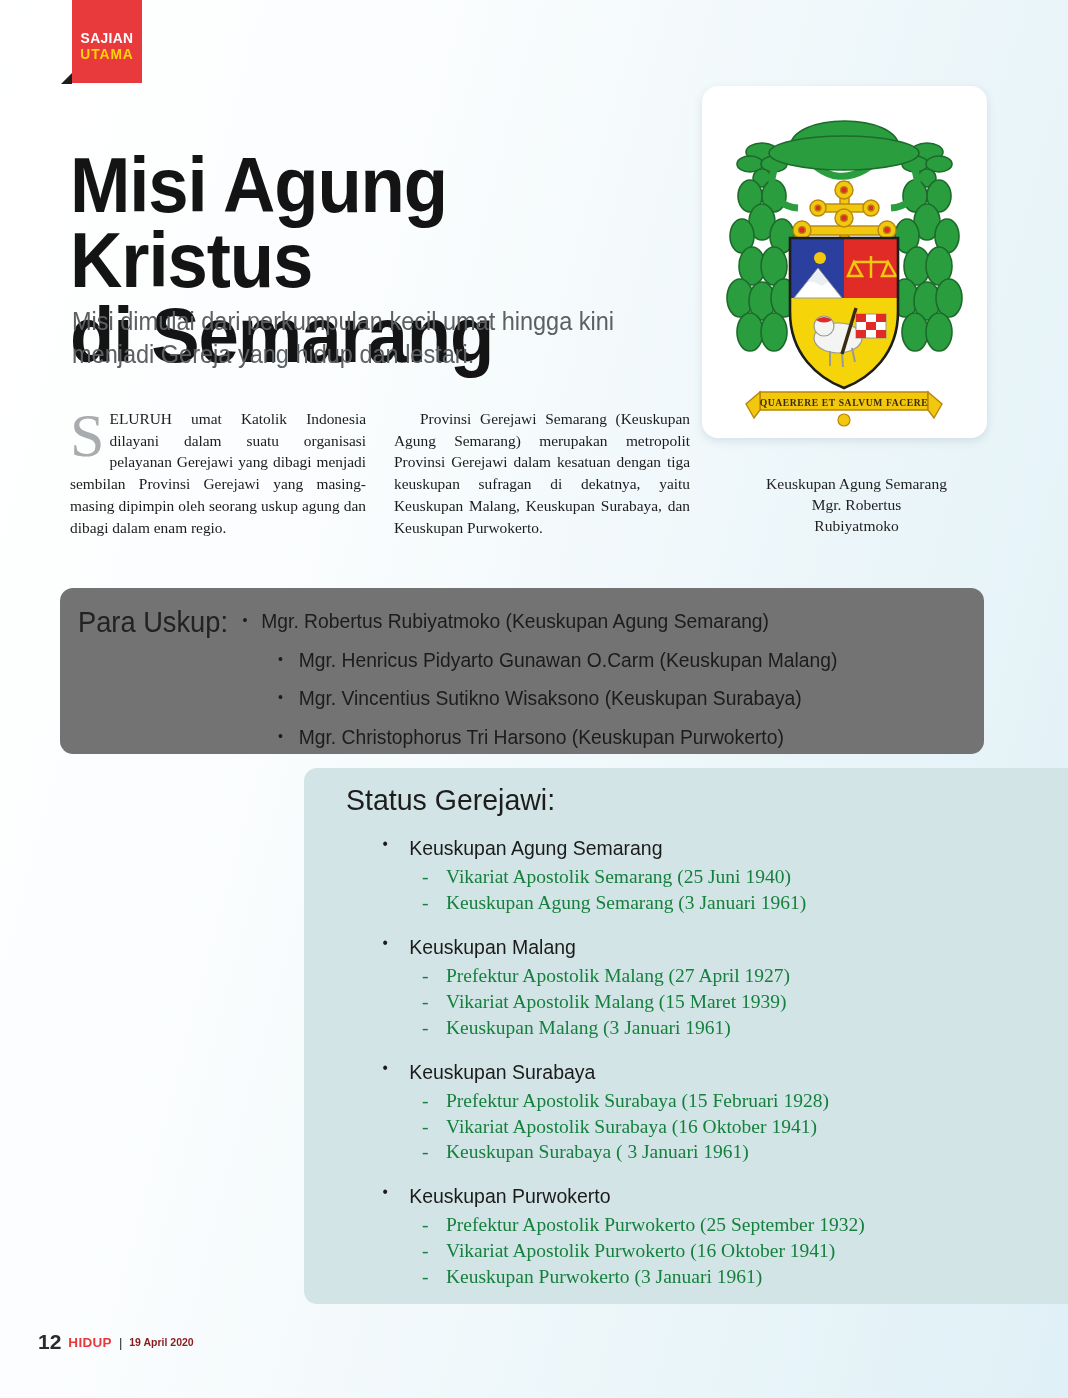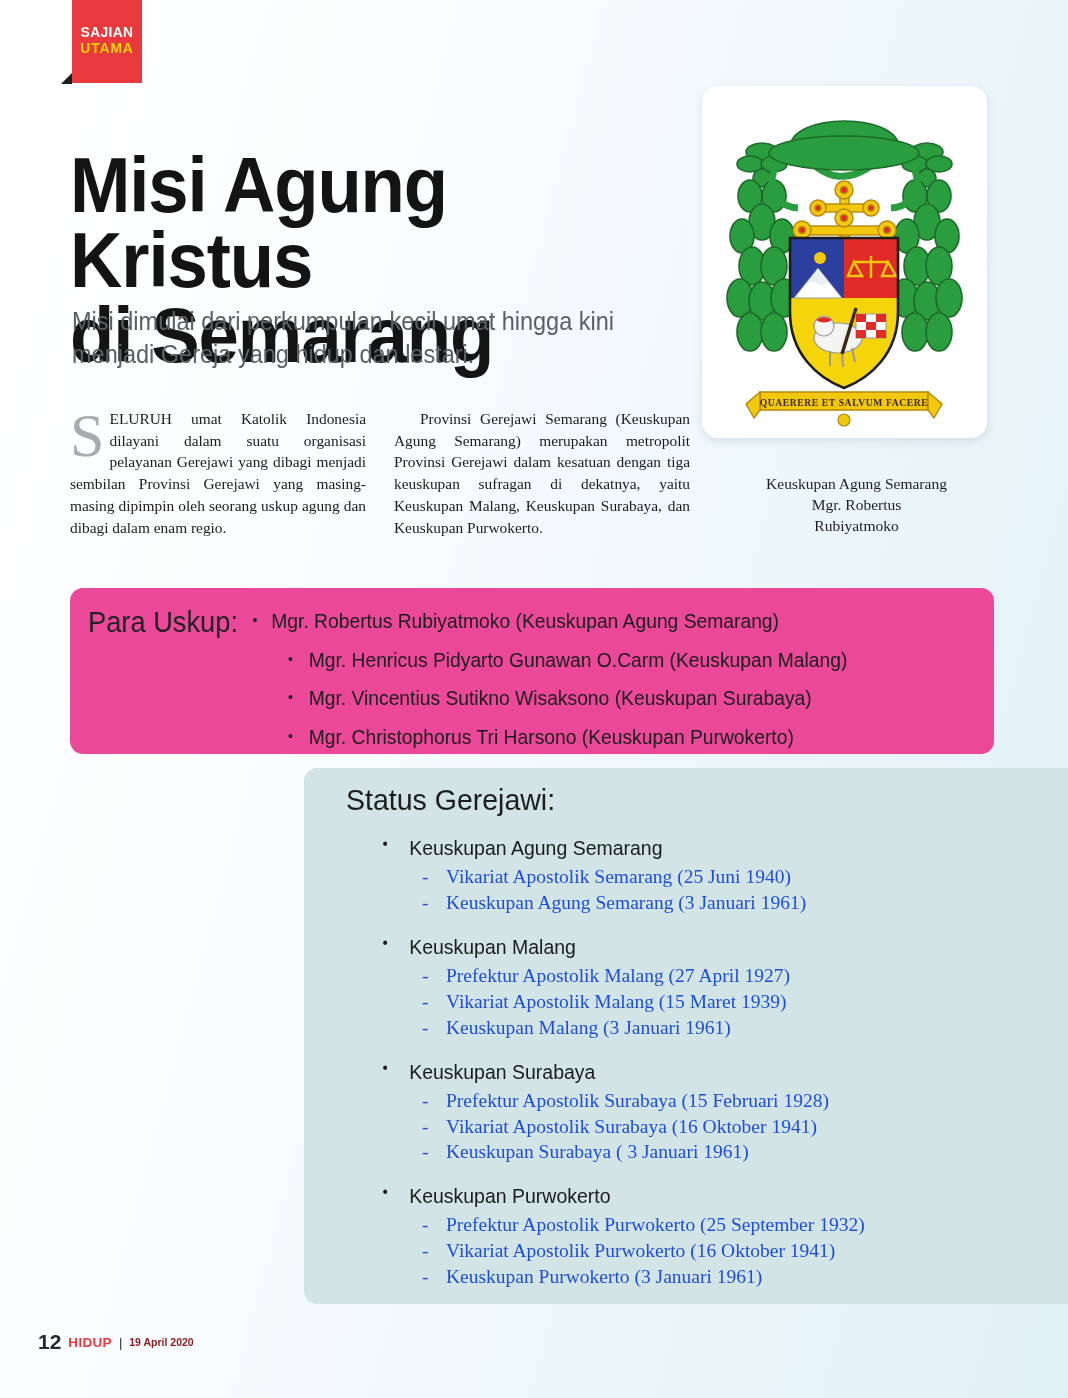--- a/index.html
+++ b/index.html
@@ -18,21 +18,21 @@
 
   
   .kicker {
     position: absolute;
     left: 72px;
     top: 0px;
     width: 70px;
     height: 83px;
     background: #e8393c;
     z-index: 5;
-    padding-top: 24px;
+    padding-top: 30px;
     box-sizing: border-box;
   }
   .kicker-line1, .kicker-line2 {
     font-family: "Liberation Sans", sans-serif;
     font-weight: bold;
     font-size: 15px;
     letter-spacing: 0.4px;
     line-height: 1.08;
     text-align: center;
     transform: scaleX(0.92);
@@ -130,25 +130,25 @@
     text-align: center;
     font-family: "Liberation Serif", serif;
     font-size: 15.5px;
     line-height: 1.34;
     color: #1f1f1f;
   }
 
   
   .green-box {
     position: absolute;
-    left: 70px;
+    left: 60px;
     top: 588px;
     width: 924px;
     height: 166px;
-    background: #ec4899;
+    background: #737373;
     border-radius: 13px;
   }
   .green-title {
     position: absolute;
     left: 18px;
     top: 18px;
     font-family: "Liberation Sans", sans-serif;
     font-size: 29px;
     color: #222222;
     transform: scaleX(0.94);
@@ -232,21 +232,21 @@
     font-size: 16px;
   }
   .sub-list {
     margin: 0;
     padding: 0;
     list-style: none;
   }
   .sub-list li {
     font-family: "Liberation Serif", serif;
     font-size: 19.5px;
-    color: #1d4ed8;
+    color: #15803d;
     line-height: 1.33;
     position: relative;
     padding-left: 72px;
   }
   .sub-list li::before {
     content: "-";
     position: absolute;
     left: 48px;
   }
 

